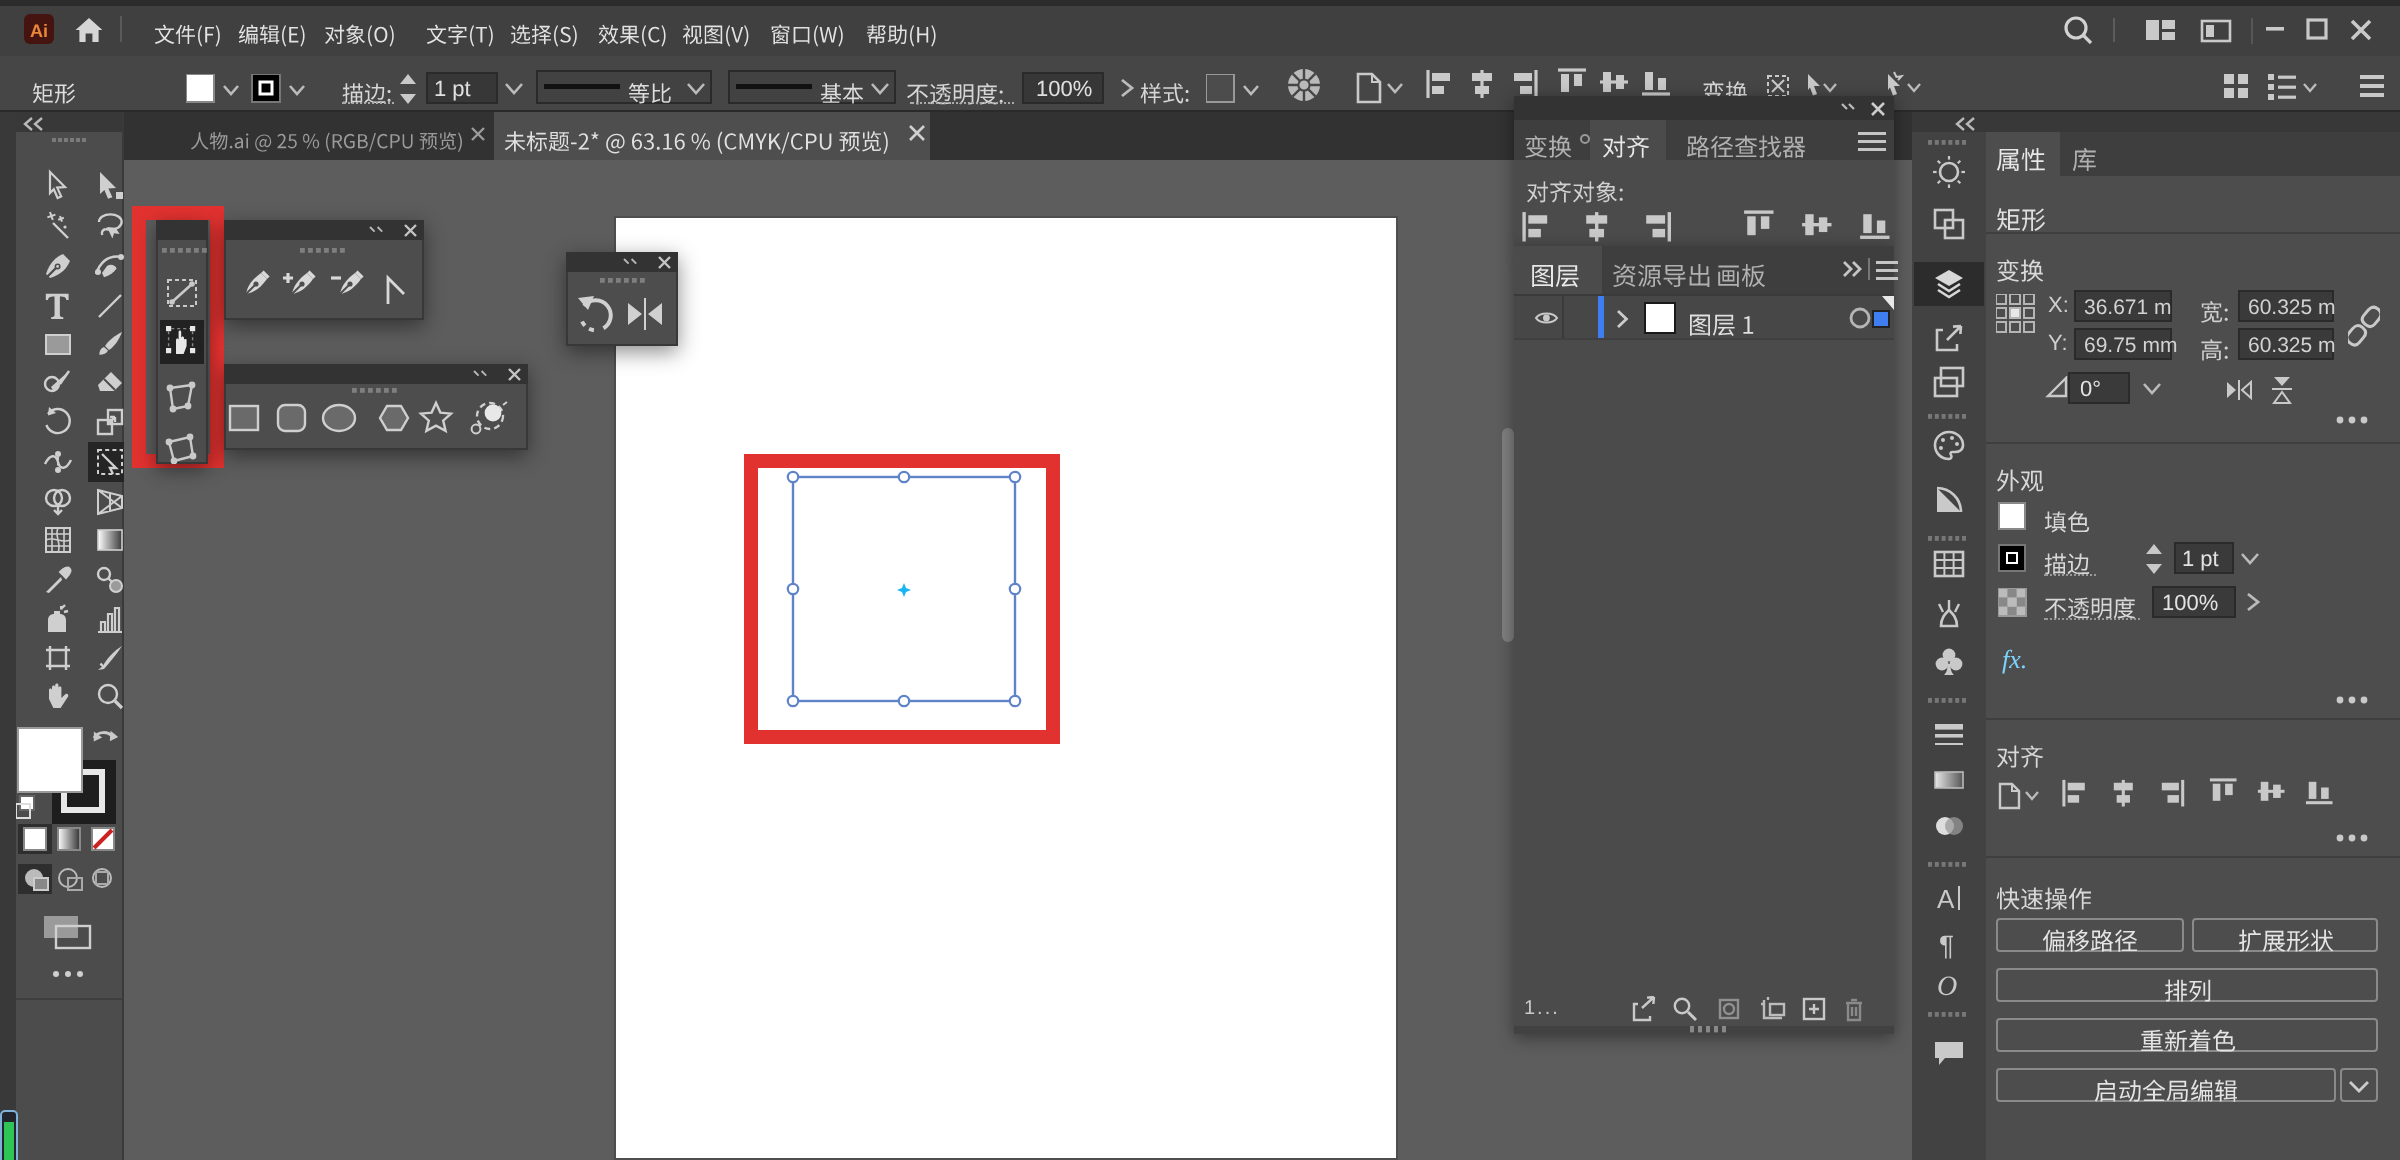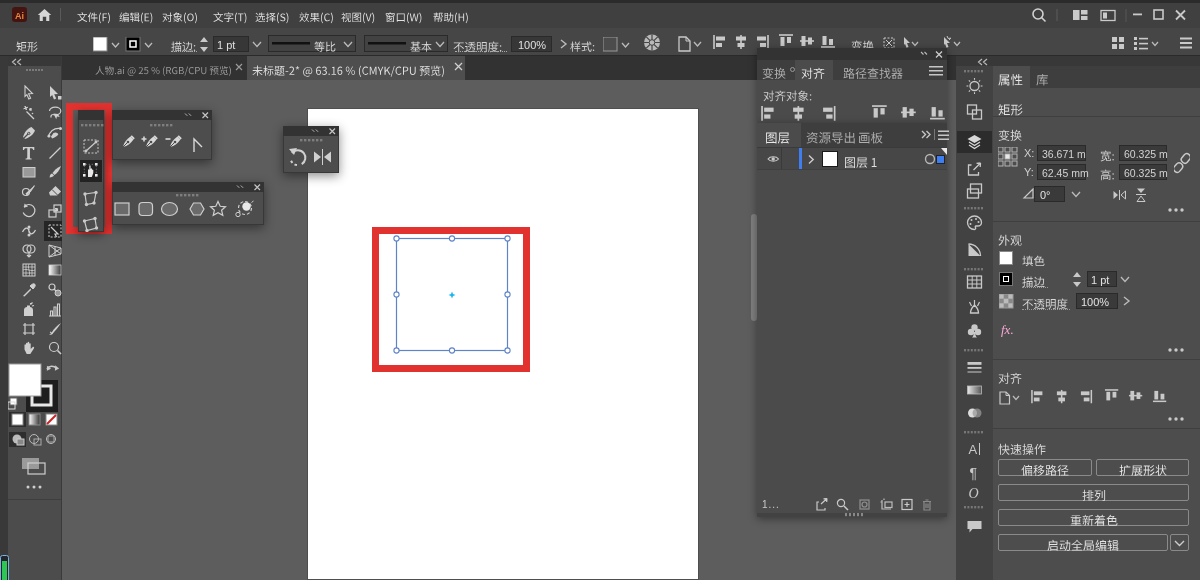--- a/index.html
+++ b/index.html
@@ -885,21 +885,21 @@
 <div class="a" style="left:1024px;top:147px;font-size:11px;color:#cfcfcf">X:</div>
 <div class="a" style="left:1037px;top:145px;width:49px;height:16px;background:#3a3a3a;border:1px solid #2a2a2a"></div>
 <div class="a" style="left:1042px;top:148px;font-size:10.5px;color:#d2d2d2;font-family:'Liberation Sans'">36.671 m</div>
 <svg style="position:absolute;left:1100px;top:147px;overflow:visible" width="16" height="16">
     <path fill="#cfcfcf" transform="translate(0,13.3)" d="M6 -2.2V-0.3C6 0.5 6.3 0.8 7.5 0.8C7.8 0.8 9.4 0.8 9.6 0.8C10.7 0.8 10.9 0.4 11.1 -1.4C10.8 -1.4 10.5 -1.6 10.3 -1.7C10.2 -0.2 10.1 0 9.6 0C9.2 0 7.8 0 7.6 0C7 0 6.9 -0 6.9 -0.3V-2.2ZM5.1 -3.6V-2.7C5.1 -1.8 4.7 -0.5 0.5 0.4C0.7 0.6 1 0.9 1.1 1.1C5.5 0.1 6 -1.5 6 -2.7V-3.6ZM2.3 -4.8V-1.2H3.2V-4H8.3V-1.2H9.2V-4.8ZM5 -9.5C5.1 -9.2 5.3 -8.9 5.4 -8.6H0.9V-6.5H1.7V-7.9H9.8V-6.5H10.6V-8.6H6.5C6.3 -9 6.1 -9.4 5.9 -9.8ZM6.9 -7.5V-6.7H4.6V-7.5H3.8V-6.7H2V-6H3.8V-5.2H4.6V-6H6.9V-5.2H7.7V-6H9.5V-6.7H7.7V-7.5Z M13.1 -4.5C13.5 -4.5 13.9 -4.8 13.9 -5.3C13.9 -5.8 13.5 -6.1 13.1 -6.1C12.7 -6.1 12.3 -5.8 12.3 -5.3C12.3 -4.8 12.7 -4.5 13.1 -4.5ZM13.1 0.1C13.5 0.1 13.9 -0.2 13.9 -0.6C13.9 -1.1 13.5 -1.4 13.1 -1.4C12.7 -1.4 12.3 -1.1 12.3 -0.6C12.3 -0.2 12.7 0.1 13.1 0.1Z"></path>
   </svg>
 <div class="a" style="left:1119px;top:145px;width:48px;height:16px;background:#3a3a3a;border:1px solid #2a2a2a"></div>
 <div class="a" style="left:1124px;top:148px;font-size:10.5px;color:#d2d2d2;font-family:'Liberation Sans'">60.325 m</div>
 <div class="a" style="left:1024px;top:166px;font-size:11px;color:#cfcfcf">Y:</div>
 <div class="a" style="left:1037px;top:164px;width:49px;height:16px;background:#3a3a3a;border:1px solid #2a2a2a"></div>
-<div class="a" style="left:1042px;top:167px;font-size:10.5px;color:#d2d2d2;font-family:'Liberation Sans'">62.45 mm</div>
+<div class="a" style="left:1042px;top:167px;font-size:10.5px;color:#d2d2d2;font-family:'Liberation Sans'">69.75 mm</div>
 <svg style="position:absolute;left:1100px;top:166px;overflow:visible" width="16" height="16">
     <path fill="#cfcfcf" transform="translate(0,13.3)" d="M3.3 -6.4H8.3V-5.4H3.3ZM2.4 -7.1V-4.7H9.2V-7.1ZM5.1 -9.5 5.4 -8.5H0.7V-7.7H10.8V-8.5H6.4C6.2 -8.8 6.1 -9.3 5.9 -9.7ZM1.1 -4.1V0.9H1.9V-3.4H9.5V0C9.5 0.1 9.5 0.2 9.3 0.2C9.2 0.2 8.7 0.2 8.2 0.2C8.3 0.4 8.4 0.6 8.5 0.8C9.2 0.8 9.7 0.8 10 0.7C10.3 0.6 10.4 0.4 10.4 0V-4.1ZM3.2 -2.7V0.2H4V-0.3H8.1V-2.7ZM4 -2.1H7.3V-1H4Z M13.1 -4.5C13.5 -4.5 13.9 -4.8 13.9 -5.3C13.9 -5.8 13.5 -6.1 13.1 -6.1C12.7 -6.1 12.3 -5.8 12.3 -5.3C12.3 -4.8 12.7 -4.5 13.1 -4.5ZM13.1 0.1C13.5 0.1 13.9 -0.2 13.9 -0.6C13.9 -1.1 13.5 -1.4 13.1 -1.4C12.7 -1.4 12.3 -1.1 12.3 -0.6C12.3 -0.2 12.7 0.1 13.1 0.1Z"></path>
   </svg>
 <div class="a" style="left:1119px;top:164px;width:48px;height:16px;background:#3a3a3a;border:1px solid #2a2a2a"></div>
 <div class="a" style="left:1124px;top:167px;font-size:10.5px;color:#d2d2d2;font-family:'Liberation Sans'">60.325 m</div>
 <svg class="a" style="left:1174px;top:150px;" width="16" height="26">
     <g stroke="#c9c9c9" stroke-width="1.5" fill="none" transform="rotate(40 8 13)">
       <path d="M8 2 C10.5 2 11.5 3.5 11.5 5.5 L11.5 9 C11.5 11 10.5 12 8 12 C5.5 12 4.5 11 4.5 9 L4.5 5.5 C4.5 3.5 5.5 2 8 2 Z M8 14 C10.5 14 11.5 15.5 11.5 17.5 L11.5 21 C11.5 23 10.5 24 8 24 C5.5 24 4.5 23 4.5 21 L4.5 17.5 C4.5 15.5 5.5 14 8 14 Z"></path>
     </g>
   </svg>
@@ -964,21 +964,21 @@
   </svg>
 <svg style="position:absolute;left:1022px;top:295px;overflow:visible" width="48" height="16">
     <path fill="#d8d8d8" transform="translate(0,13.3)" d="M6.4 -5.5C7.8 -4.6 9.5 -3.2 10.3 -2.3L11 -3C10.2 -3.9 8.4 -5.2 7.1 -6ZM0.8 -8.9V-8H5.9C4.8 -6 2.8 -4.1 0.5 -2.9C0.7 -2.7 1 -2.4 1.1 -2.2C2.7 -3 4.1 -4.2 5.3 -5.5V0.9H6.2V-6.7C6.5 -7.1 6.8 -7.5 7 -8H10.7V-8.9Z M12.2 -8.8C12.9 -8.2 13.7 -7.4 14 -6.9L14.7 -7.4C14.3 -8 13.5 -8.7 12.9 -9.3ZM21.3 -9.5C20 -9.2 17.5 -9 15.4 -8.9C15.5 -8.7 15.6 -8.4 15.6 -8.3C16.4 -8.3 17.4 -8.3 18.3 -8.4V-7.5H15.1V-6.9H17.8C17 -6 15.8 -5.3 14.8 -5C14.9 -4.8 15.2 -4.5 15.3 -4.3C16.3 -4.7 17.5 -5.6 18.3 -6.5V-4.9H19.1V-6.5C19.9 -5.6 21.1 -4.8 22.1 -4.4C22.2 -4.6 22.5 -4.9 22.6 -5C21.6 -5.3 20.4 -6.1 19.7 -6.9H22.4V-7.5H19.1V-8.5C20.2 -8.6 21.1 -8.7 21.9 -8.9ZM16 -4.6V-4H17.3C17.1 -2.7 16.6 -1.8 15.1 -1.3C15.2 -1.2 15.4 -0.9 15.5 -0.7C17.3 -1.3 17.9 -2.4 18.2 -4H19.5C19.4 -3.6 19.4 -3.2 19.3 -2.9H21.2C21.1 -2.1 21 -1.7 20.8 -1.6C20.8 -1.5 20.7 -1.5 20.5 -1.5C20.3 -1.5 19.7 -1.5 19.2 -1.5C19.3 -1.3 19.4 -1 19.4 -0.9C20 -0.8 20.5 -0.8 20.8 -0.8C21.1 -0.8 21.3 -0.9 21.5 -1.1C21.8 -1.3 21.9 -1.9 22 -3.3C22 -3.4 22.1 -3.6 22.1 -3.6H20.2L20.4 -4.6ZM14.4 -5.2H12.1V-4.4H13.6V-1C13.1 -0.7 12.5 -0.3 12 0.2L12.6 0.9C13.2 0.2 13.9 -0.4 14.3 -0.4C14.5 -0.4 14.9 -0.1 15.4 0.2C16.1 0.7 17.1 0.8 18.4 0.8C19.5 0.8 21.5 0.7 22.4 0.7C22.4 0.4 22.5 -0 22.6 -0.2C21.5 -0.1 19.7 -0 18.4 -0C17.2 -0 16.2 -0.1 15.5 -0.5C15 -0.9 14.7 -1.1 14.4 -1.1Z M26.9 -5.2V-2.9H24.7V-5.2ZM26.9 -6H24.7V-8.2H26.9ZM23.9 -9V-1H24.7V-2.1H27.7V-9ZM32.8 -8.4V-6.4H29.6V-8.4ZM28.8 -9.2V-5.1C28.8 -3.3 28.6 -1.1 26.6 0.4C26.8 0.5 27.1 0.8 27.2 1C28.6 -0 29.2 -1.4 29.4 -2.8H32.8V-0.2C32.8 -0 32.7 0.1 32.5 0.1C32.3 0.1 31.6 0.1 30.9 0C31 0.3 31.1 0.7 31.2 0.9C32.2 0.9 32.8 0.9 33.2 0.7C33.5 0.6 33.7 0.3 33.7 -0.2V-9.2ZM32.8 -5.6V-3.6H29.5C29.6 -4.1 29.6 -4.6 29.6 -5.1V-5.6Z M38.9 -7.4V-6.4H37.1V-5.7H38.9V-3.8H43.4V-5.7H45.3V-6.4H43.4V-7.4H42.6V-6.4H39.8V-7.4ZM42.6 -5.7V-4.5H39.8V-5.7ZM43.2 -2.3C42.7 -1.7 42 -1.3 41.2 -0.9C40.3 -1.3 39.7 -1.8 39.2 -2.3ZM37.2 -3V-2.3H38.7L38.4 -2.2C38.8 -1.5 39.5 -1 40.2 -0.5C39.1 -0.2 37.9 0 36.7 0.1C36.8 0.3 37 0.6 37.1 0.9C38.5 0.7 39.9 0.4 41.1 -0.1C42.3 0.4 43.6 0.7 45.1 0.9C45.2 0.7 45.4 0.4 45.6 0.2C44.3 0.1 43.1 -0.2 42.1 -0.5C43.1 -1.1 43.9 -1.8 44.5 -2.8L43.9 -3.1L43.8 -3ZM39.9 -9.5C40.1 -9.2 40.3 -8.8 40.4 -8.5H35.9V-5.4C35.9 -3.7 35.9 -1.2 34.9 0.5C35.1 0.6 35.5 0.8 35.7 0.9C36.7 -0.9 36.8 -3.6 36.8 -5.4V-7.7H45.4V-8.5H41.4C41.2 -8.9 41 -9.3 40.8 -9.7Z"></path>
   </svg>
 <div class="a" style="left:1022px;top:309px;width:48px;border-top:1px dotted #999"></div>
 <div class="a" style="left:1076px;top:293px;width:42px;height:16px;background:#3a3a3a;border:1px solid #2a2a2a"></div>
 <div class="a" style="left:1081px;top:296px;font-size:11px;color:#e2e2e2">100%</div>
 <svg class="a" style="left:1122px;top:296px;" width="10" height="10">
     <path d="M2 1 l5 4 l-5 4" fill="none" stroke="#bbb" stroke-width="1.4"></path>
   </svg>
-<div class="a" style="left:1001px;top:322px;font-size:13px;color:#f9a8d4;font-style:italic;font-family:'Liberation Serif'">fx.</div>
+<div class="a" style="left:1001px;top:322px;font-size:13px;color:#7dd3fc;font-style:italic;font-family:'Liberation Serif'">fx.</div>
 <svg class="a" style="left:1168px;top:348px;" width="18" height="4">
     <g fill="#c9c9c9">
       <circle cx="2" cy="2" r="1.7"></circle>
       <circle cx="8" cy="2" r="1.7"></circle>
       <circle cx="14" cy="2" r="1.7"></circle>
     </g>
   </svg>
 <div class="a" style="left:993px;top:359px;width:207px;height:1px;background:#3f3f3f;"></div>
 <svg style="position:absolute;left:998px;top:369px;overflow:visible" width="26" height="17">
     <path fill="#d8d8d8" transform="translate(0,13.9)" d="M6 -4.7C6.6 -3.9 7.1 -2.7 7.3 -2L8.1 -2.4C7.9 -3.1 7.3 -4.2 6.8 -5.1ZM1.1 -5.4C1.8 -4.8 2.6 -4 3.3 -3.2C2.6 -1.7 1.6 -0.5 0.5 0.2C0.8 0.4 1 0.7 1.2 0.9C2.3 0.1 3.2 -1 3.9 -2.4C4.5 -1.8 4.9 -1.1 5.2 -0.6L5.9 -1.2C5.6 -1.9 5 -2.6 4.4 -3.4C4.9 -4.8 5.3 -6.4 5.5 -8.3L4.9 -8.5L4.8 -8.5H0.8V-7.6H4.5C4.4 -6.3 4.1 -5.2 3.7 -4.1C3 -4.8 2.4 -5.4 1.7 -6ZM9.2 -10.1V-7.2H5.8V-6.3H9.2V-0.3C9.2 -0 9.1 0 8.9 0C8.7 0 8 0 7.3 0C7.4 0.3 7.5 0.7 7.6 0.9C8.6 0.9 9.2 0.9 9.6 0.8C9.9 0.6 10.1 0.3 10.1 -0.3V-6.3H11.5V-7.2H10.1V-10.1Z M19.9 -4V1H20.8V-4ZM15.2 -4.1V-2.7C15.2 -1.7 15 -0.5 13.5 0.3C13.7 0.5 14 0.8 14.1 1C15.9 -0 16.1 -1.4 16.1 -2.7V-4.1ZM20 -8.1C19.5 -7.3 18.9 -6.7 18 -6.2C17.1 -6.7 16.4 -7.3 15.8 -8.1ZM17.2 -9.9C17.5 -9.6 17.7 -9.2 17.9 -8.8H12.7V-8.1H14.9C15.5 -7.2 16.2 -6.4 17.2 -5.8C15.8 -5.2 14.2 -4.8 12.5 -4.6C12.7 -4.4 12.9 -4 13 -3.8C14.9 -4.1 16.6 -4.6 18 -5.3C19.4 -4.6 21.1 -4.1 23.1 -3.9C23.2 -4.2 23.4 -4.5 23.6 -4.7C21.8 -4.9 20.2 -5.3 18.9 -5.8C19.8 -6.4 20.6 -7.1 21.1 -8.1H23.2V-8.8H18.9C18.7 -9.2 18.4 -9.7 18.1 -10.1Z"></path>

